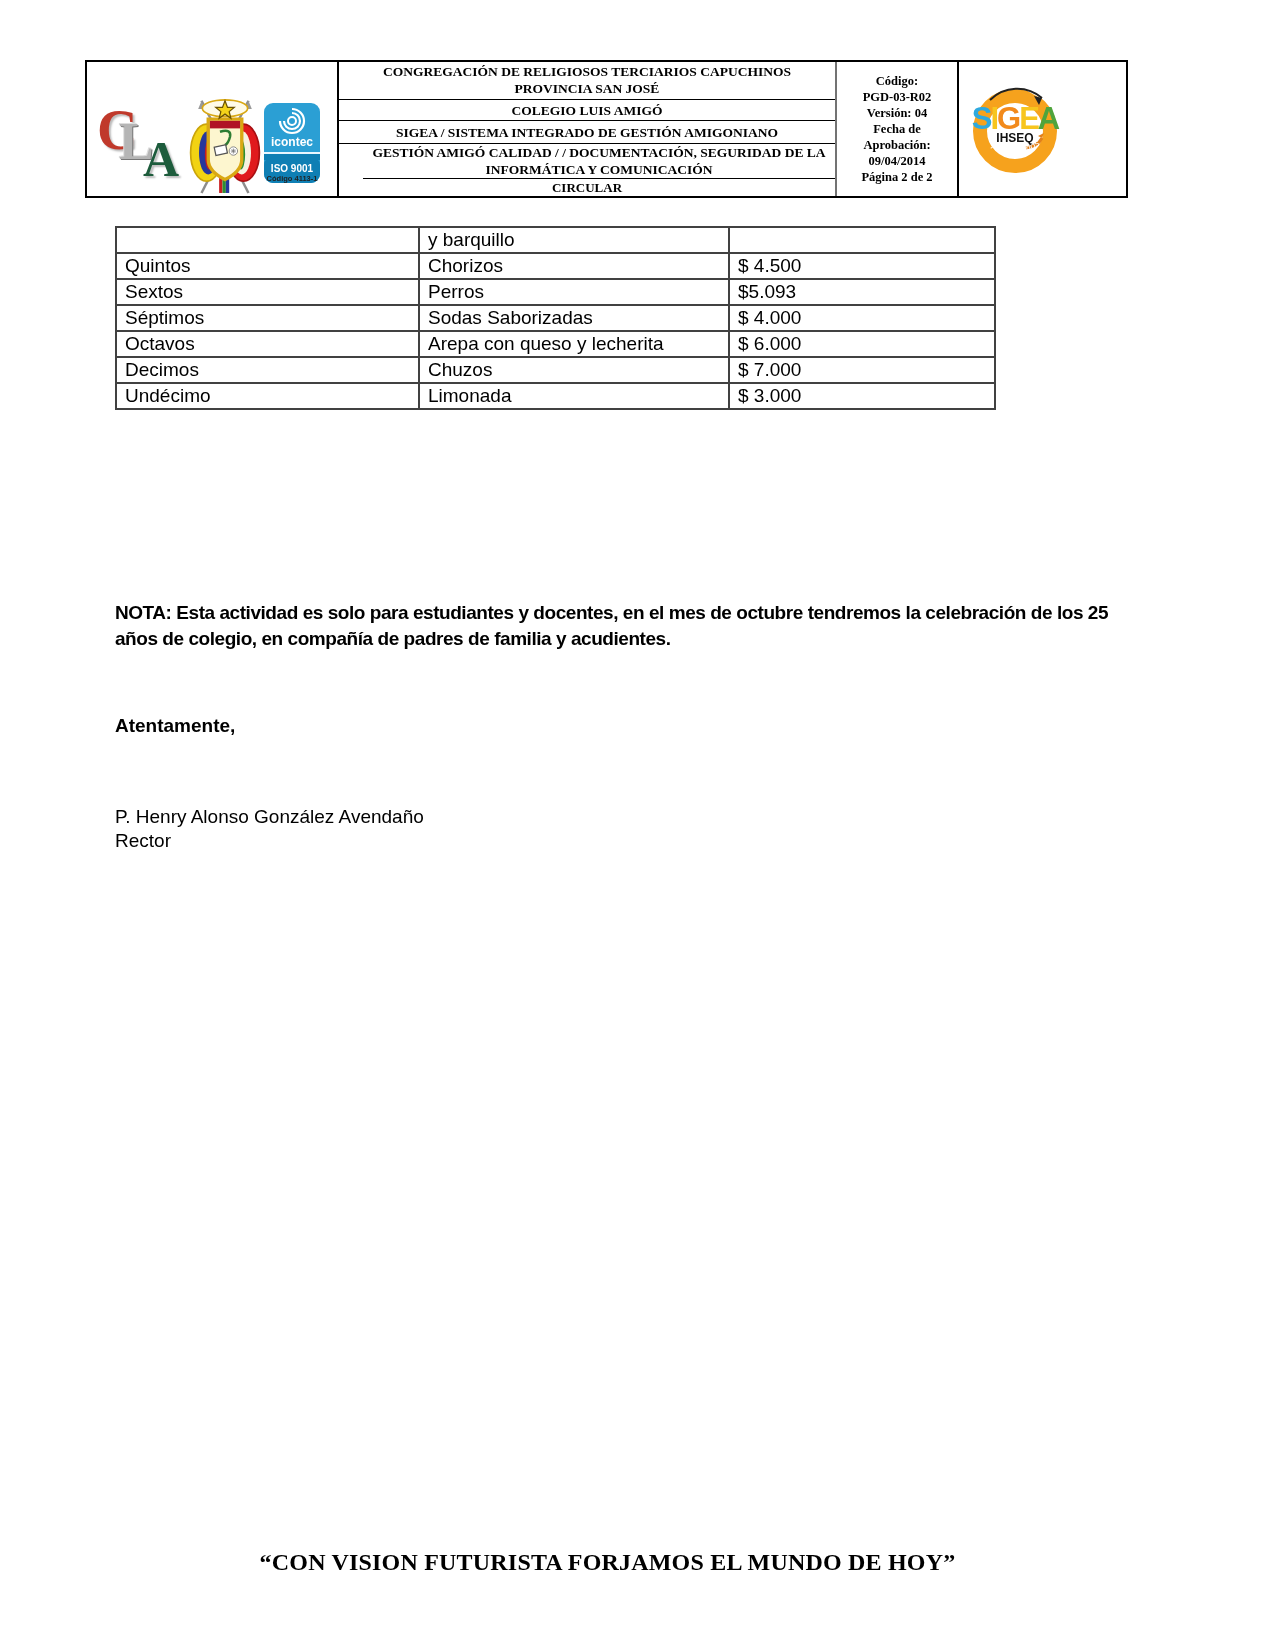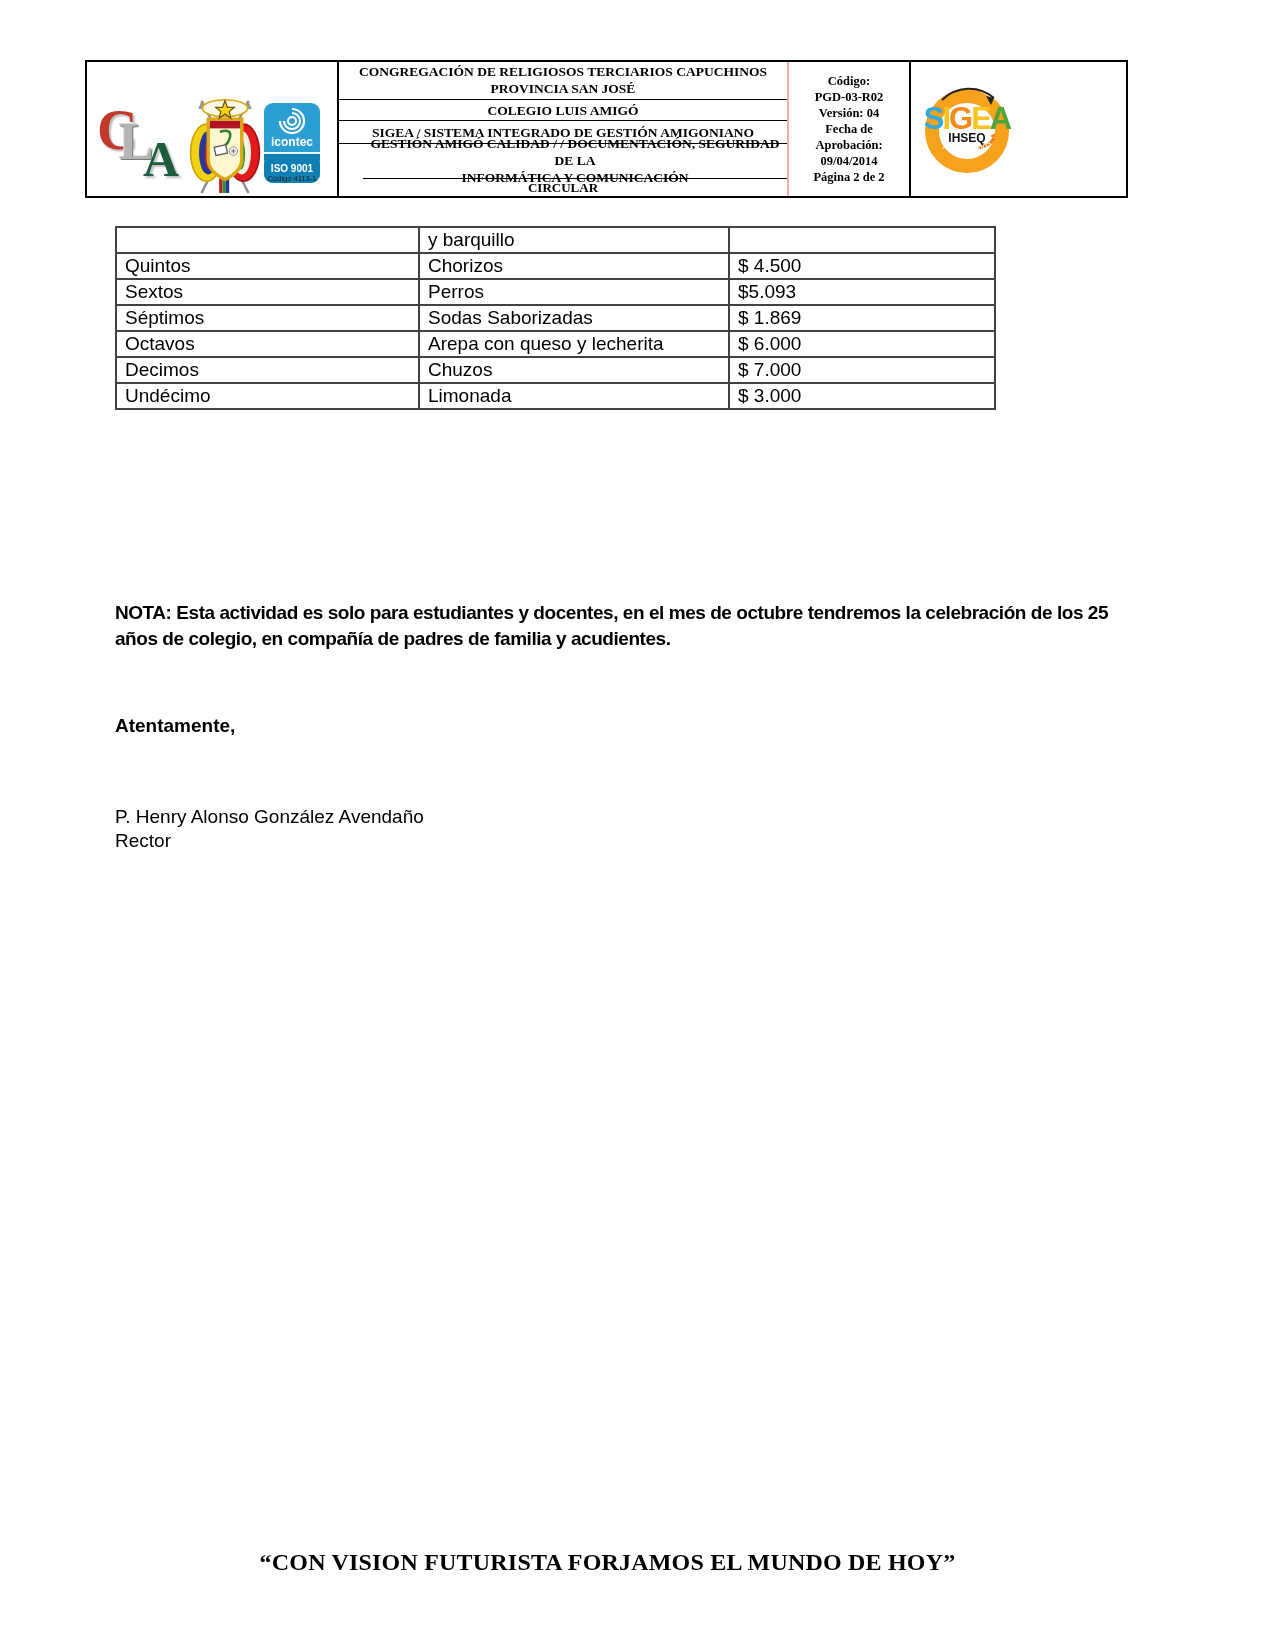--- a/index.html
+++ b/index.html
@@ -3,42 +3,42 @@
 <meta charset="utf-8">
 <style>
   html,body{margin:0;padding:0;background:#ffffff;}
   .page{position:relative;width:1276px;height:1651px;background:#fff;overflow:hidden;
         font-family:"Liberation Sans",sans-serif;color:#000;}
 
   
   .hdr{position:absolute;left:85px;top:60px;width:1043px;height:138px;
        border:2px solid #000;box-sizing:border-box;display:flex;}
   .hdr-logos{width:252px;box-sizing:border-box;border-right:2px solid #000;position:relative;}
-  .hdr-mid{width:450px;box-sizing:border-box;border-right:2px solid #fca5a5;display:flex;flex-direction:column;
+  .hdr-mid{width:498px;box-sizing:border-box;border-right:2px solid #737373;display:flex;flex-direction:column;
            font-family:"Liberation Serif",serif;font-weight:bold;text-align:center;}
   .band{display:flex;align-items:center;justify-content:center;font-size:13.5px;line-height:17px;
         border-bottom:1.5px solid #000;box-sizing:border-box;}
   .band:last-child{border-bottom:none;}
   .b1{height:40px;} .b2{height:23px;} .b3{height:24px;} .b4{height:35px;margin-left:24px;} .b5{flex:1;font-size:13px;}
   .hdr-meta{width:122px;box-sizing:border-box;border-right:2px solid #000;display:flex;align-items:center;justify-content:center;
             font-family:"Liberation Serif",serif;font-weight:bold;font-size:12.5px;line-height:16px;text-align:center;}
   .hdr-sigea{flex:1;position:relative;}
   .ml{white-space:pre-line;}
 
   
   .cla{position:absolute;left:10px;top:40px;width:100px;height:92px;font-family:"Liberation Serif",serif;font-weight:bold;}
   .cla span{position:absolute;line-height:1;}
   .cla .c{left:0;top:0;font-size:56px;color:#c0392b;text-shadow:2px 2px 2px #bbb;}
   .cla .l{left:22px;top:14px;font-size:52px;color:#b5b5b5;text-shadow:1px 1px 0 #777,-1px -1px 0 #ddd;}
   .cla .a{left:46px;top:32px;font-size:50px;color:#1d5c3c;text-shadow:2px 2px 2px #bbb;}
 
   
   .icontec{position:absolute;left:176px;top:40px;width:58px;height:82px;}
   .icontec-code{position:absolute;left:168px;top:112px;width:74px;text-align:center;
-                font-size:7.5px;color:#222;font-weight:normal;}
+                font-size:7.5px;color:#222;font-weight:bold;}
 
   
   .arms{position:absolute;left:96px;top:32px;width:84px;height:104px;}
 
   
   table.menu{position:absolute;left:115px;top:226px;border-collapse:collapse;table-layout:fixed;}
   table.menu td{border:2px solid #414141;vertical-align:top;font-size:19px;line-height:24px;
                 padding:0 4px 0 8px;overflow:hidden;}
   table.menu col.c1{width:303px;} table.menu col.c2{width:310px;} table.menu col.c3{width:266px;}
   tr.r-sm{height:26px;} tr.r-big{height:112px;}
@@ -175,21 +175,21 @@
         <td>$ 4.500</td>
       </tr>
       <tr class="r-sm">
         <td>Sextos</td>
         <td>Perros</td>
         <td>$5.093</td>
       </tr>
       <tr class="r-sm">
         <td>Séptimos</td>
         <td>Sodas Saborizadas</td>
-        <td>$ 1.869</td>
+        <td>$ 4.000</td>
       </tr>
       <tr class="r-sm">
         <td>Octavos</td>
         <td>Arepa con queso y lecherita</td>
         <td>$ 6.000</td>
       </tr>
       <tr class="r-sm">
         <td>Decimos</td>
         <td>Chuzos</td>
         <td>$ 7.000</td>

